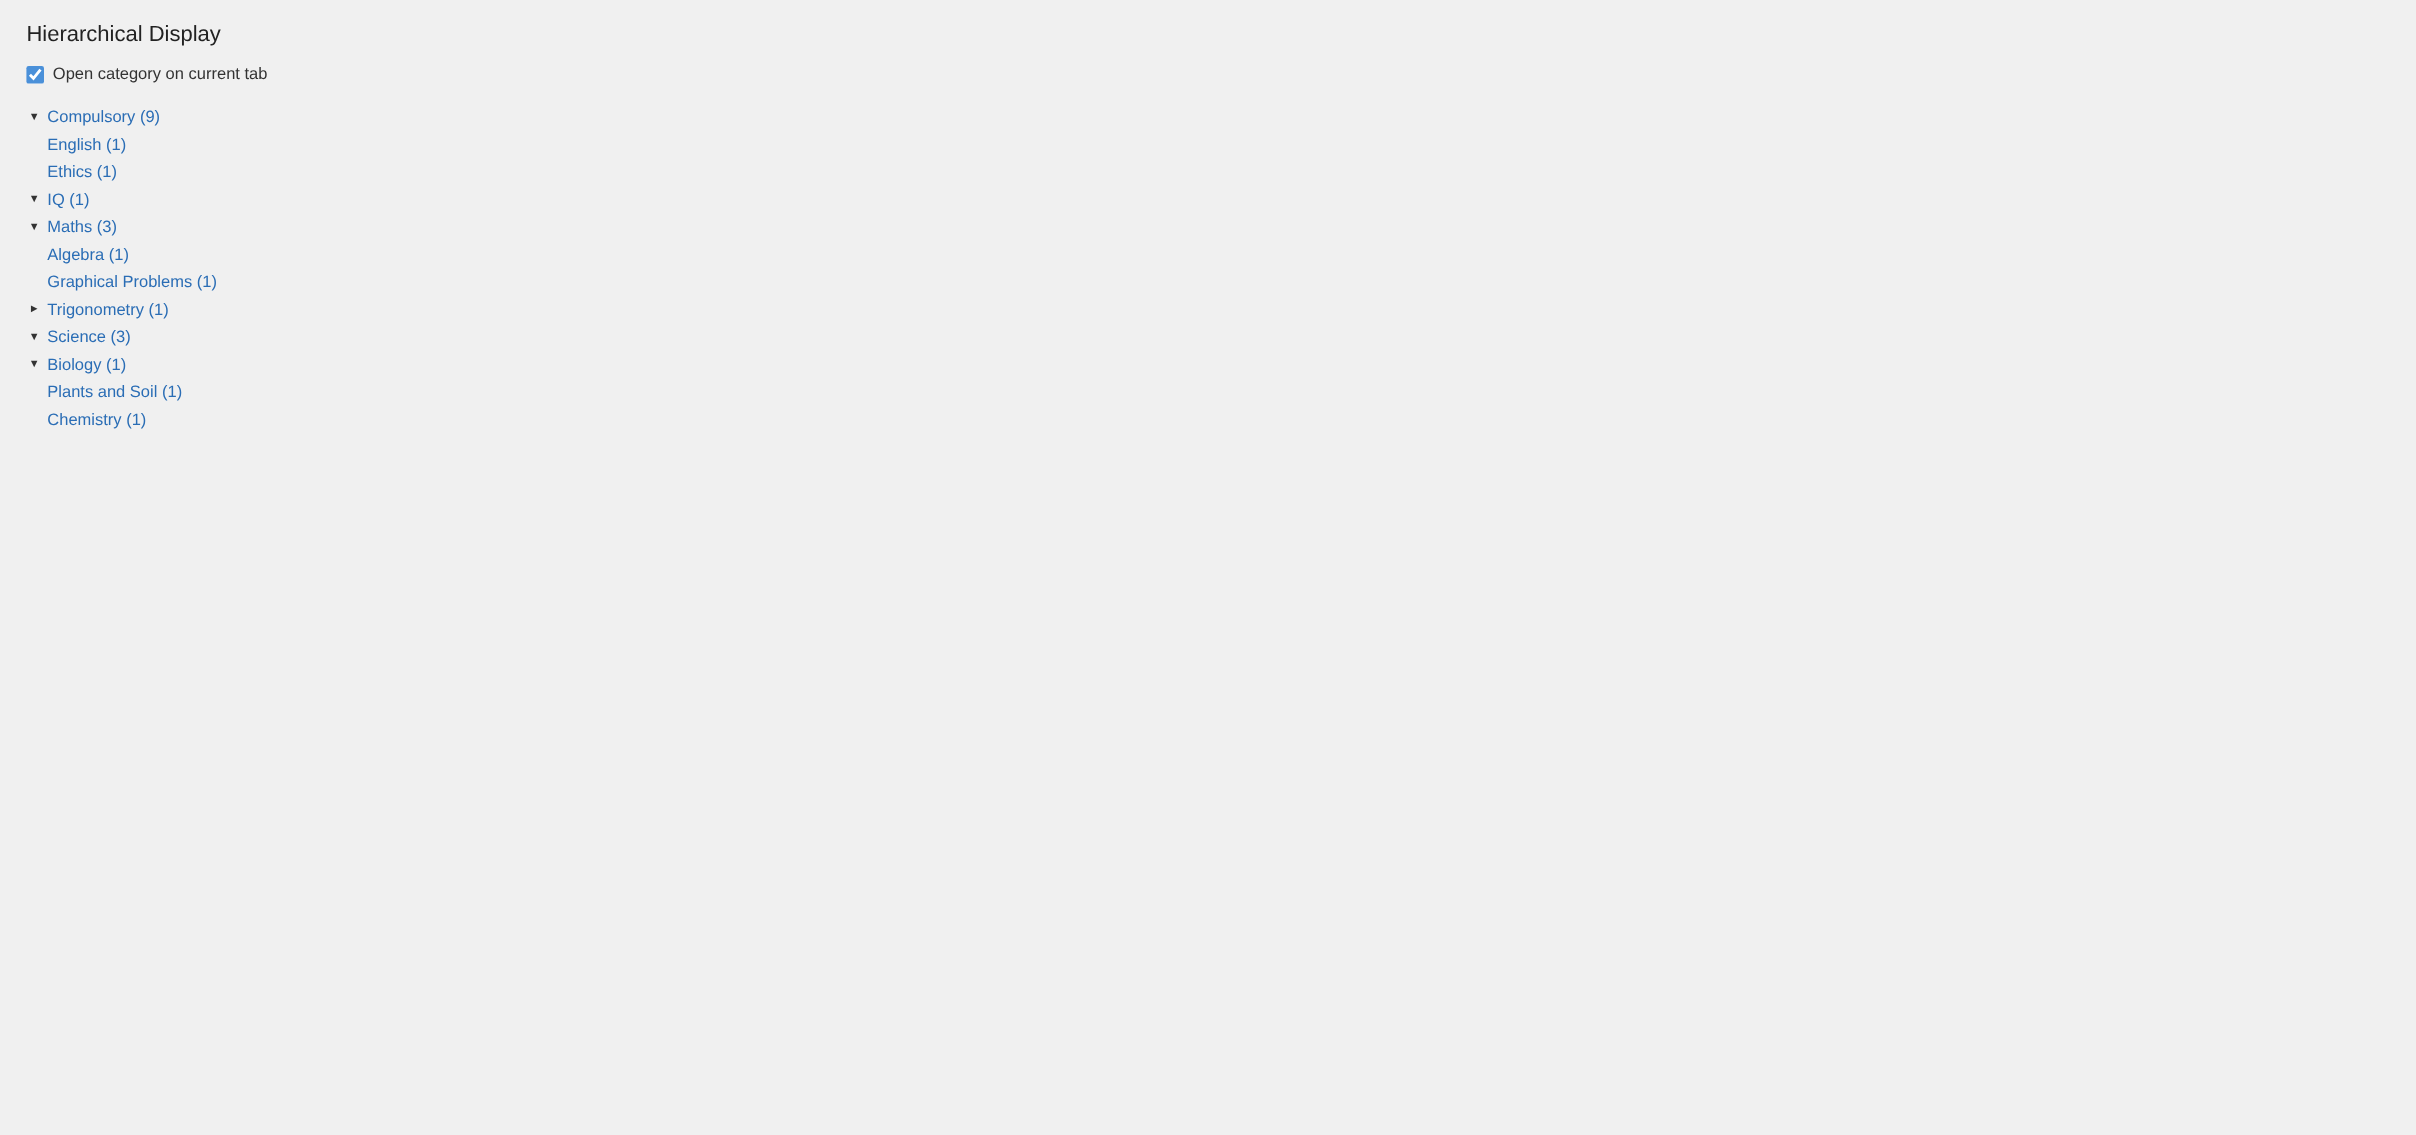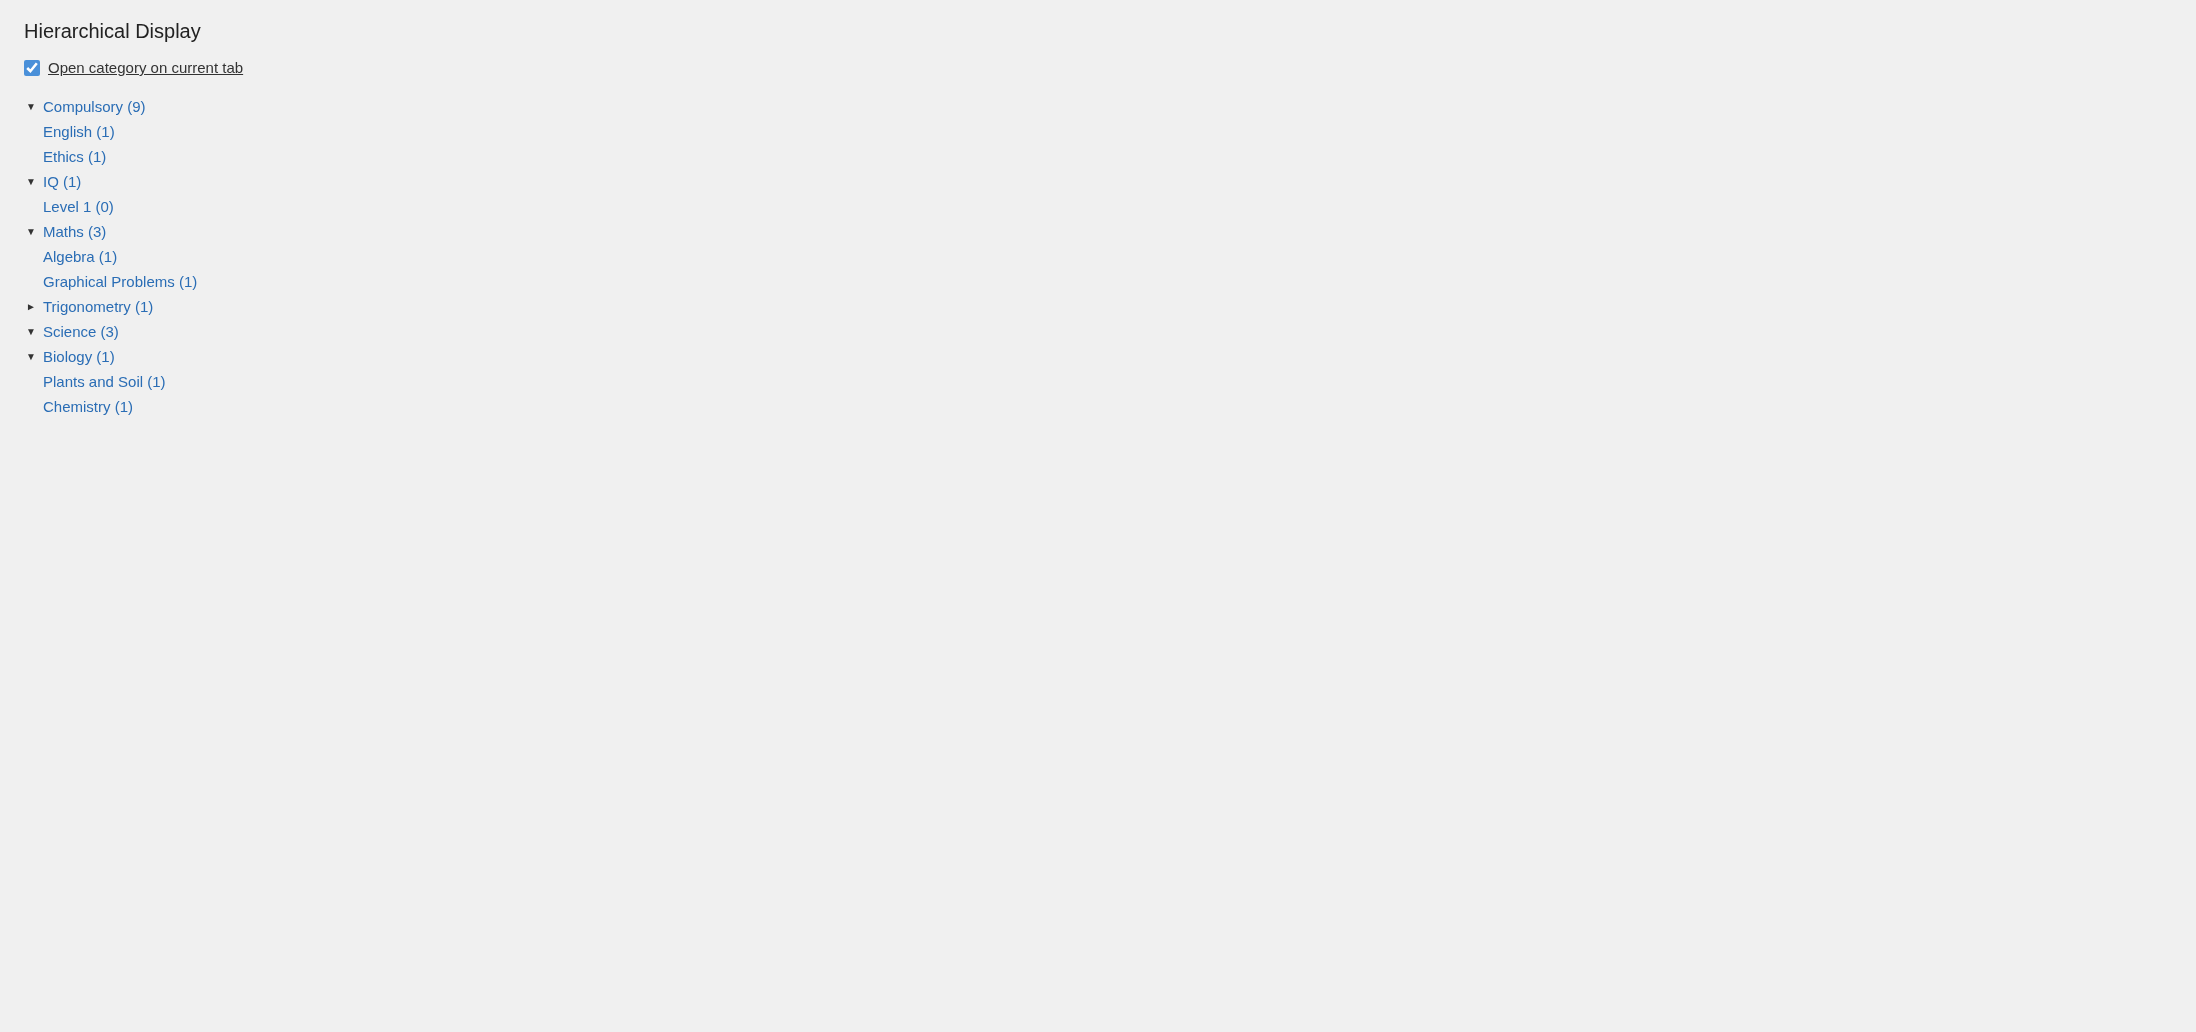--- a/index.html
+++ b/index.html
@@ -35,21 +35,20 @@
     .checkbox-row input[type="checkbox"] {
       width: 16px;
       height: 16px;
       accent-color: #4a90d9;
       cursor: pointer;
     }
 
     .checkbox-label {
       font-size: 15px;
       color: #333;
-      text-decoration: underline;
     }
 
     .arrow {
       display: inline-block;
       font-size: 10px;
       color: #333;
       width: 14px;
       text-align: center;
       flex-shrink: 0;
     }
@@ -109,24 +108,20 @@
   <div class="category-row level-1">
     <span class="arrow spacer">▶</span>
     <span class="category-label">Ethics (1)</span>
   </div>
 
   <div class="category-row level-1">
     <span class="arrow down"></span>
     <span class="category-label">IQ (1)</span>
   </div>
 
-  <div class="category-row level-2">
-    <span class="arrow spacer">▶</span>
-    <span class="category-label">Level 1 (0)</span>
-  </div>
 
 
   <div class="category-row level-0">
     <span class="arrow down"></span>
     <span class="category-label">Maths (3)</span>
   </div>
 
   <div class="category-row level-1">
     <span class="arrow spacer">▶</span>
     <span class="category-label">Algebra (1)</span>

